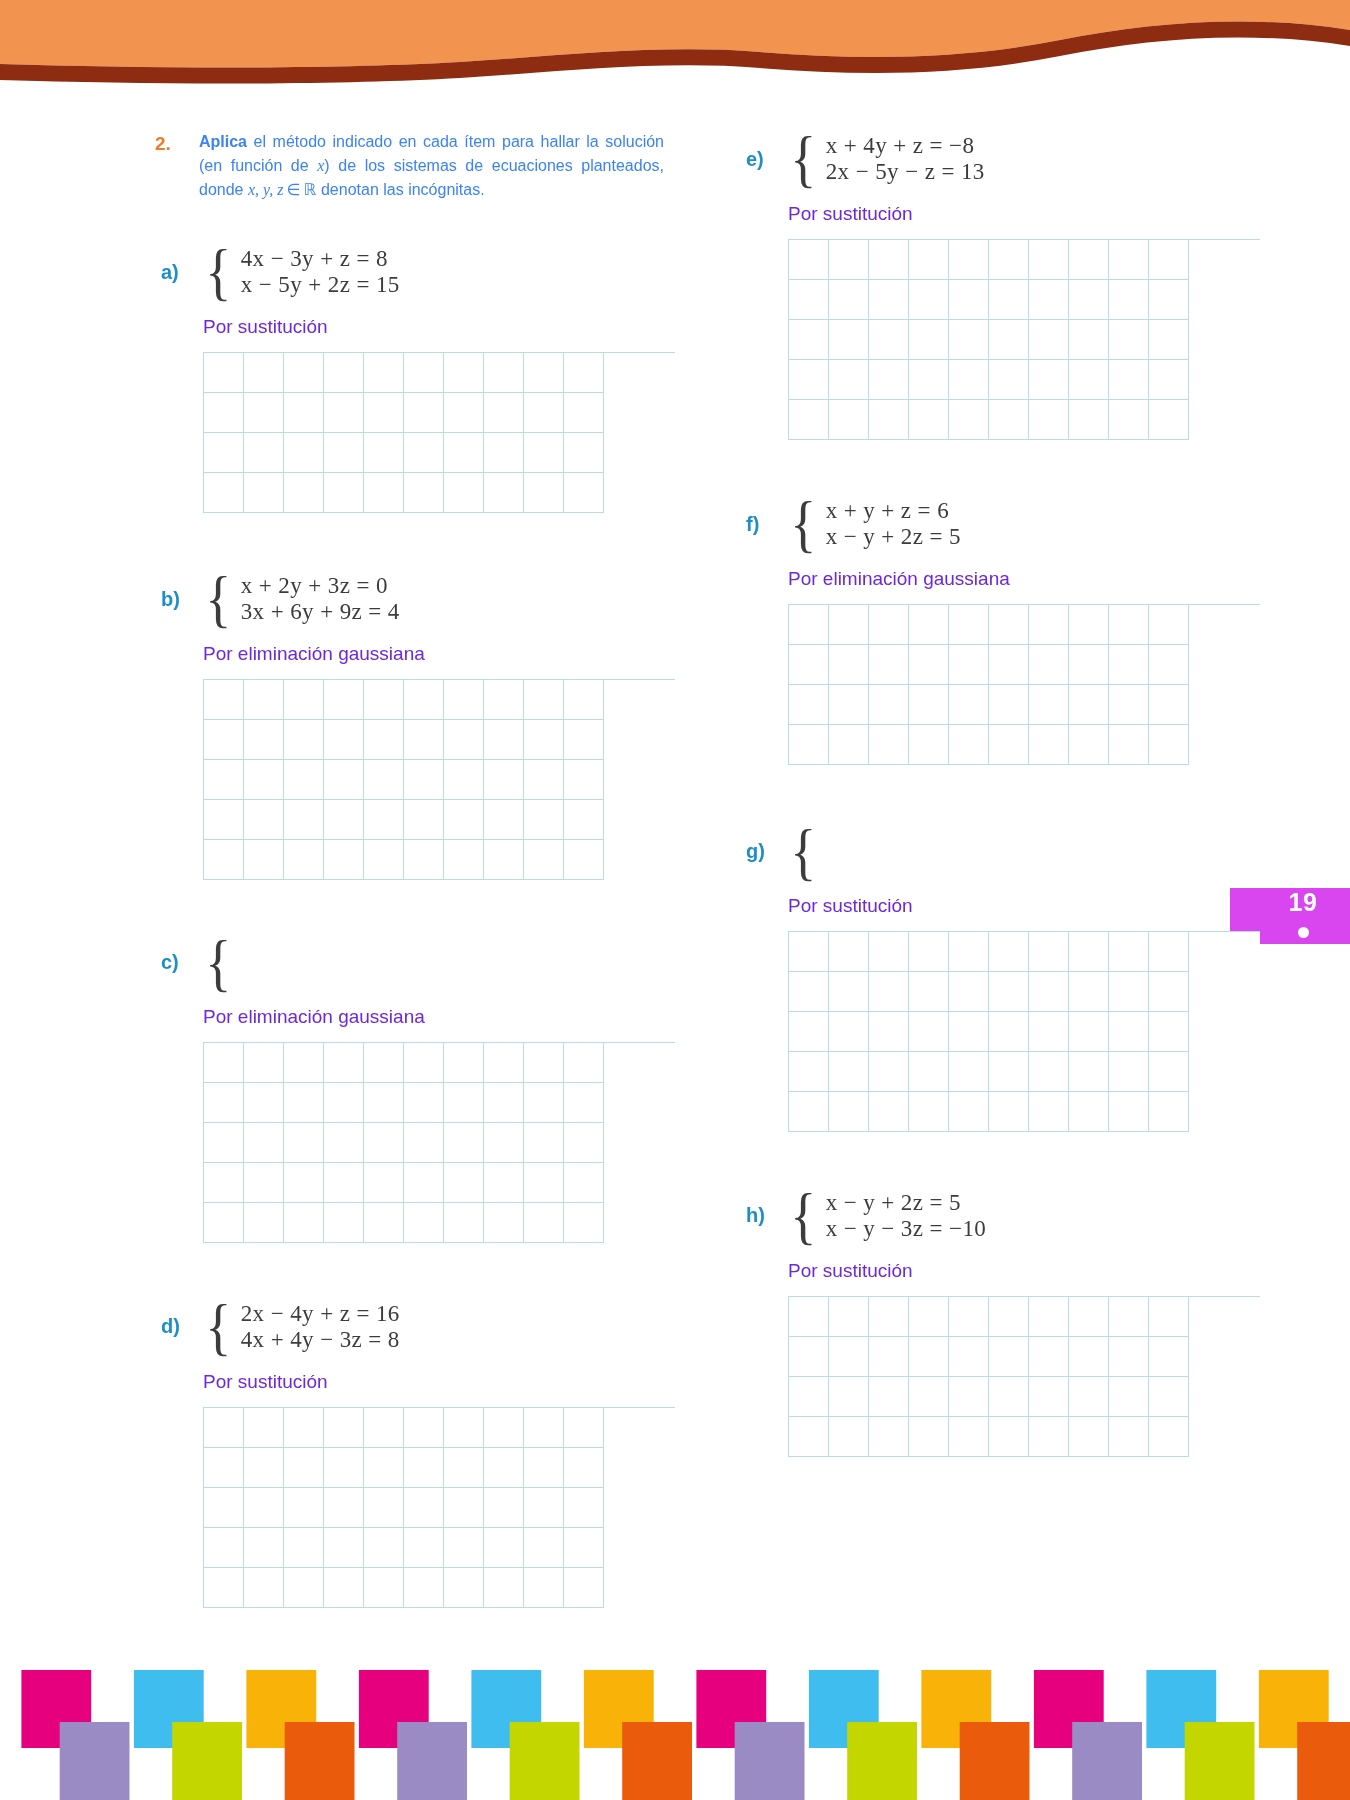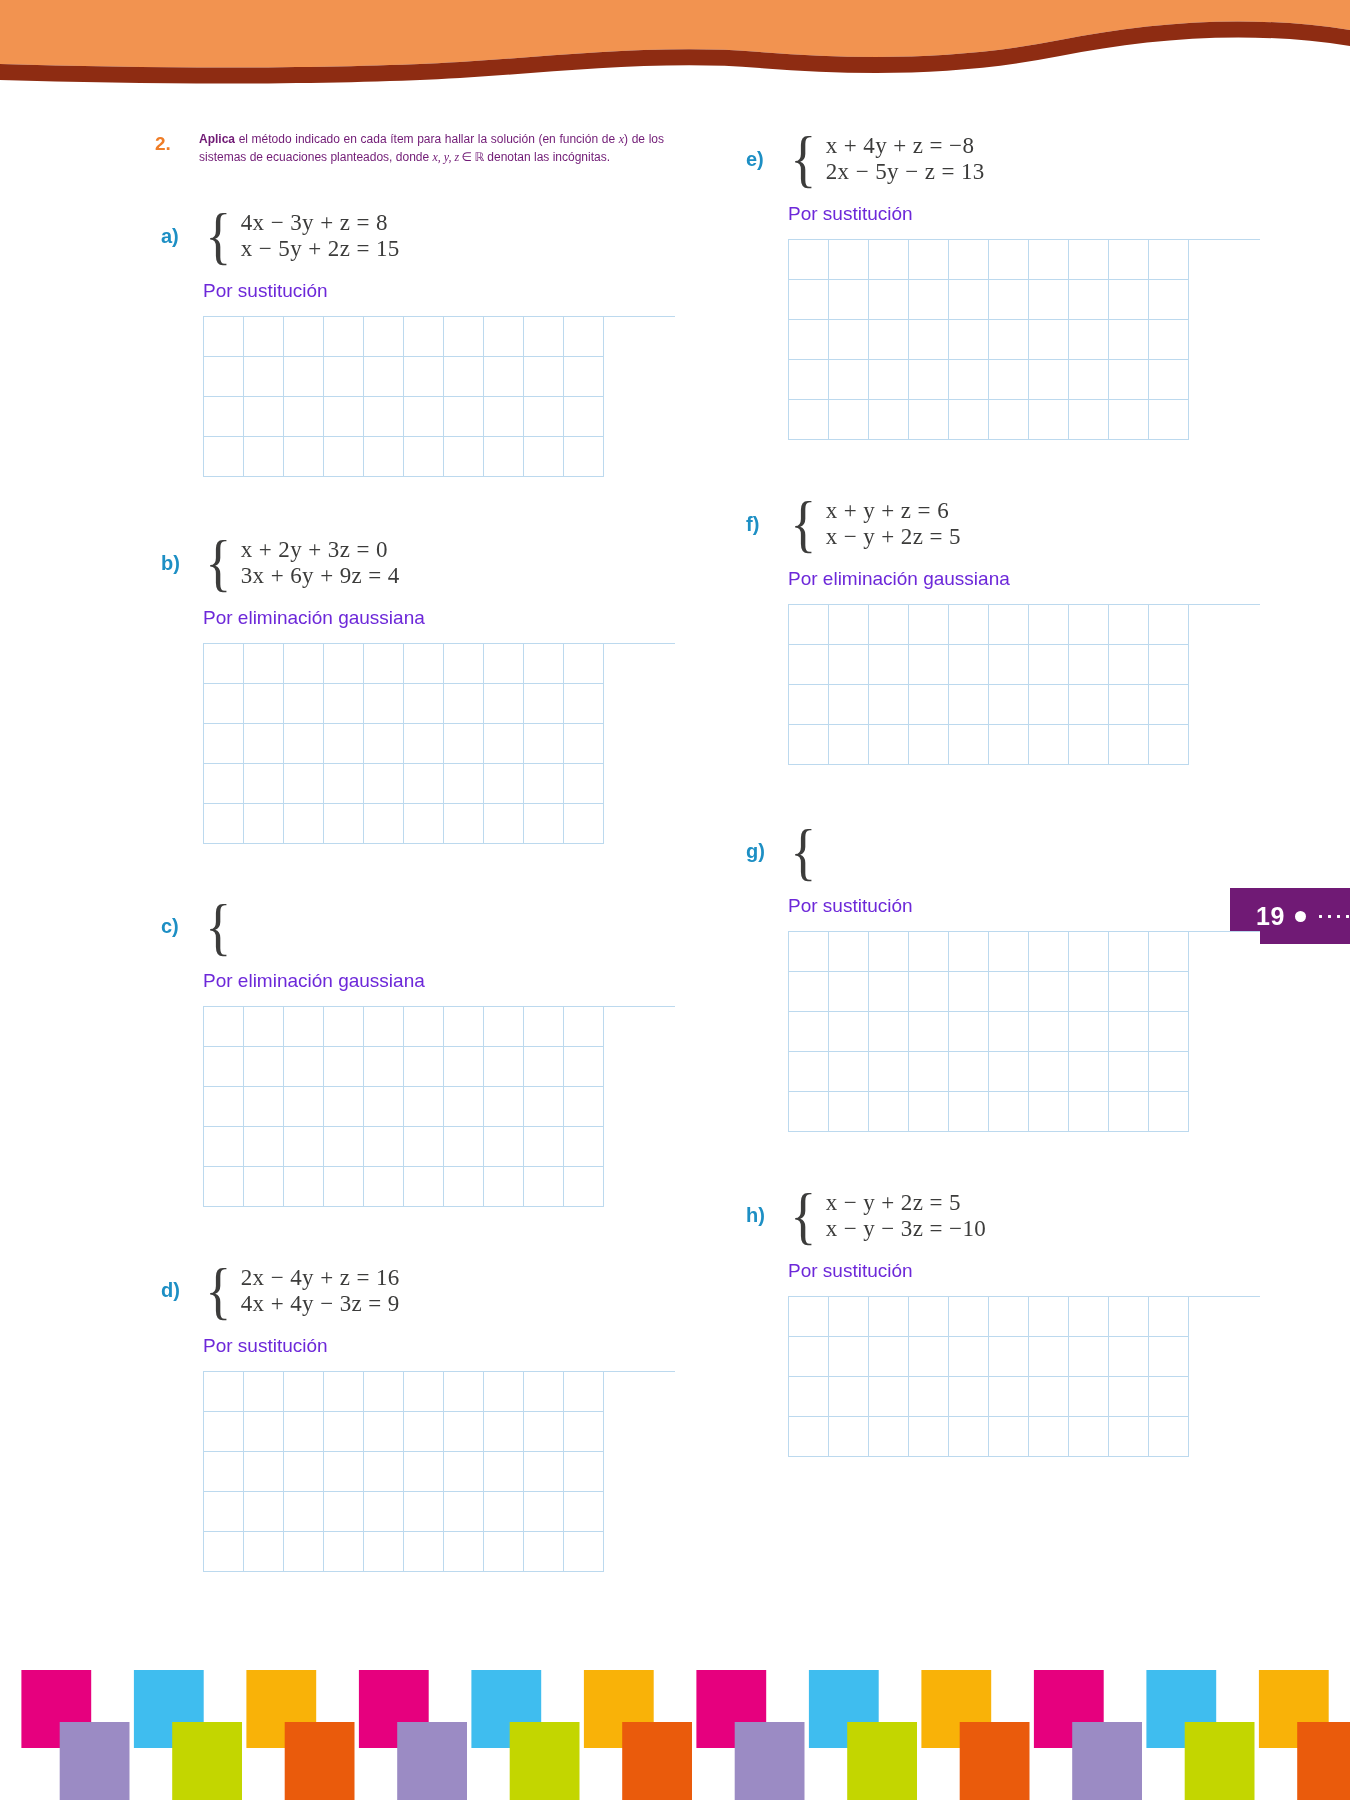--- a/index.html
+++ b/index.html
@@ -20,25 +20,26 @@
   .bottom-band { position: absolute; bottom: 0; left: 0; width: 1350px; height: 130px; }
   .bottom-band svg { display: block; }
 
   
   .page-tab {
     position: absolute;
     right: 0;
     top: 888px;
     width: 120px;
     height: 56px;
-    background: #701a75;
+    background: #d946ef;
     display: flex;
     align-items: center;
     padding-left: 26px;
     gap: 10px;
+    flex-direction: column;
   }
   .page-tab .num {
     font-size: 25px;
     font-weight: bold;
     color: #ffffff;
     letter-spacing: 0.5px;
   }
   .page-tab .dot {
     width: 11px; height: 11px; border-radius: 50%;
     background: #ffffff; flex: none;
@@ -70,24 +71,24 @@
   }
   .ex-num {
     color: #ef7d27;
     font-weight: bold;
     font-size: 19px;
     width: 44px;
     flex: none;
     line-height: 1.5;
   }
   .ex-text {
-    font-size: 12px;
+    font-size: 16px;
     line-height: 1.5;
     text-align: justify;
-    color: #701a75;
+    color: #3b82f6;
     width: 465px;
   }
   .ex-text b { font-weight: bold; }
   .ex-text i, .mi { font-style: italic; font-family: "Liberation Serif", serif; }
   .blackboard-r {
     font-family: "DejaVu Sans", sans-serif;
     font-style: normal;
   }
 
   
@@ -358,21 +359,21 @@
         </div>
     </div>
 
     <div class="item" style="margin-top:58px;">
       <div class="item-row">
         <div class="item-label">d)</div>
         <div class="system">
           <div class="brace">{</div>
           <div class="eqs">
             <div class="eq">2x − 4y + z = 16</div>
-            <div class="eq">4x + 4y − 3z = 9</div>
+            <div class="eq">4x + 4y − 3z = 8</div>
           </div>
         </div>
       </div>
       <div class="method">Por sustitución</div>
       <div class="grid" style="grid-template-columns: repeat(10, 40px); grid-template-rows: repeat(5, 40px);">
           <div class="cell"></div>
           <div class="cell"></div>
           <div class="cell"></div>
           <div class="cell"></div>
           <div class="cell"></div>

